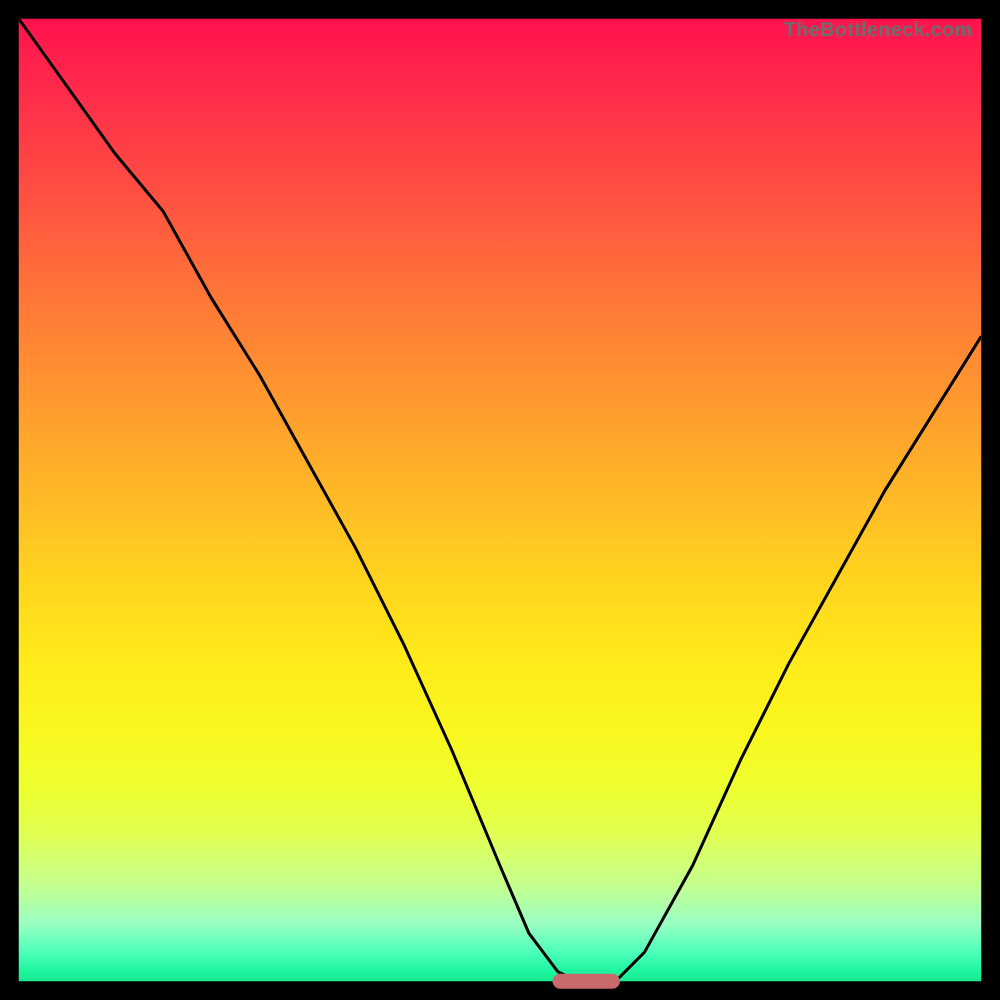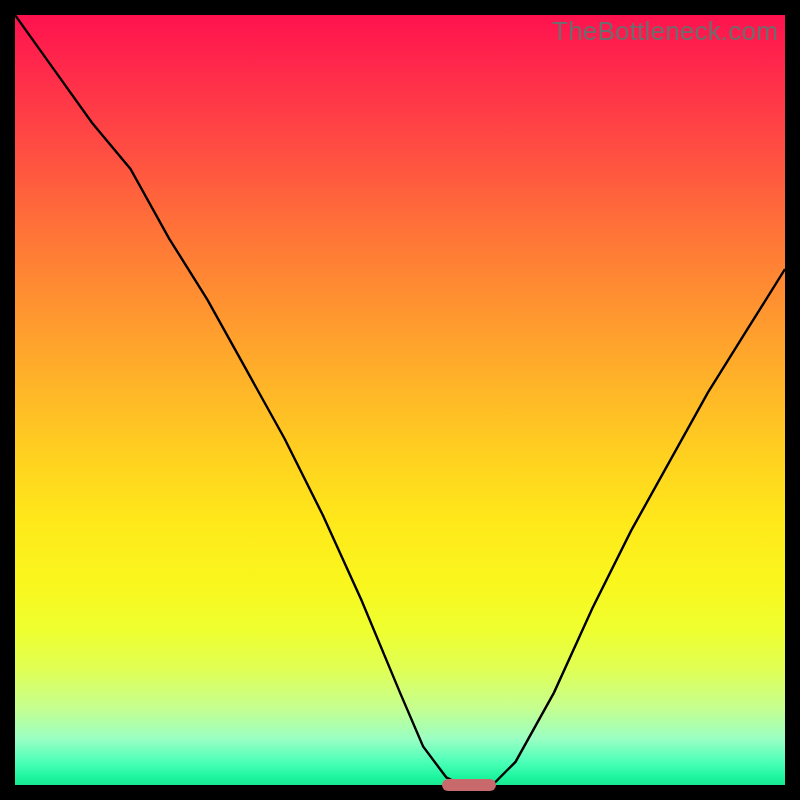--- a/index.html
+++ b/index.html
@@ -39,22 +39,22 @@
       #4cffb8 97%,
       #1df59e 99%,
       #18e890 100%
     );
   }
   .watermark {
     position: absolute;
     top: 1px;
     right: 7px;
     color: #6d6d6d;
-    font-size: 26px;
-    font-weight: 400;
+    font-size: 16px;
+    font-weight: 700;
     letter-spacing: 0.2px;
   }
   svg.curve {
     position: absolute;
     left: 0;
     top: 0;
     width: 770px;
     height: 770px;
   }
   .marker {

